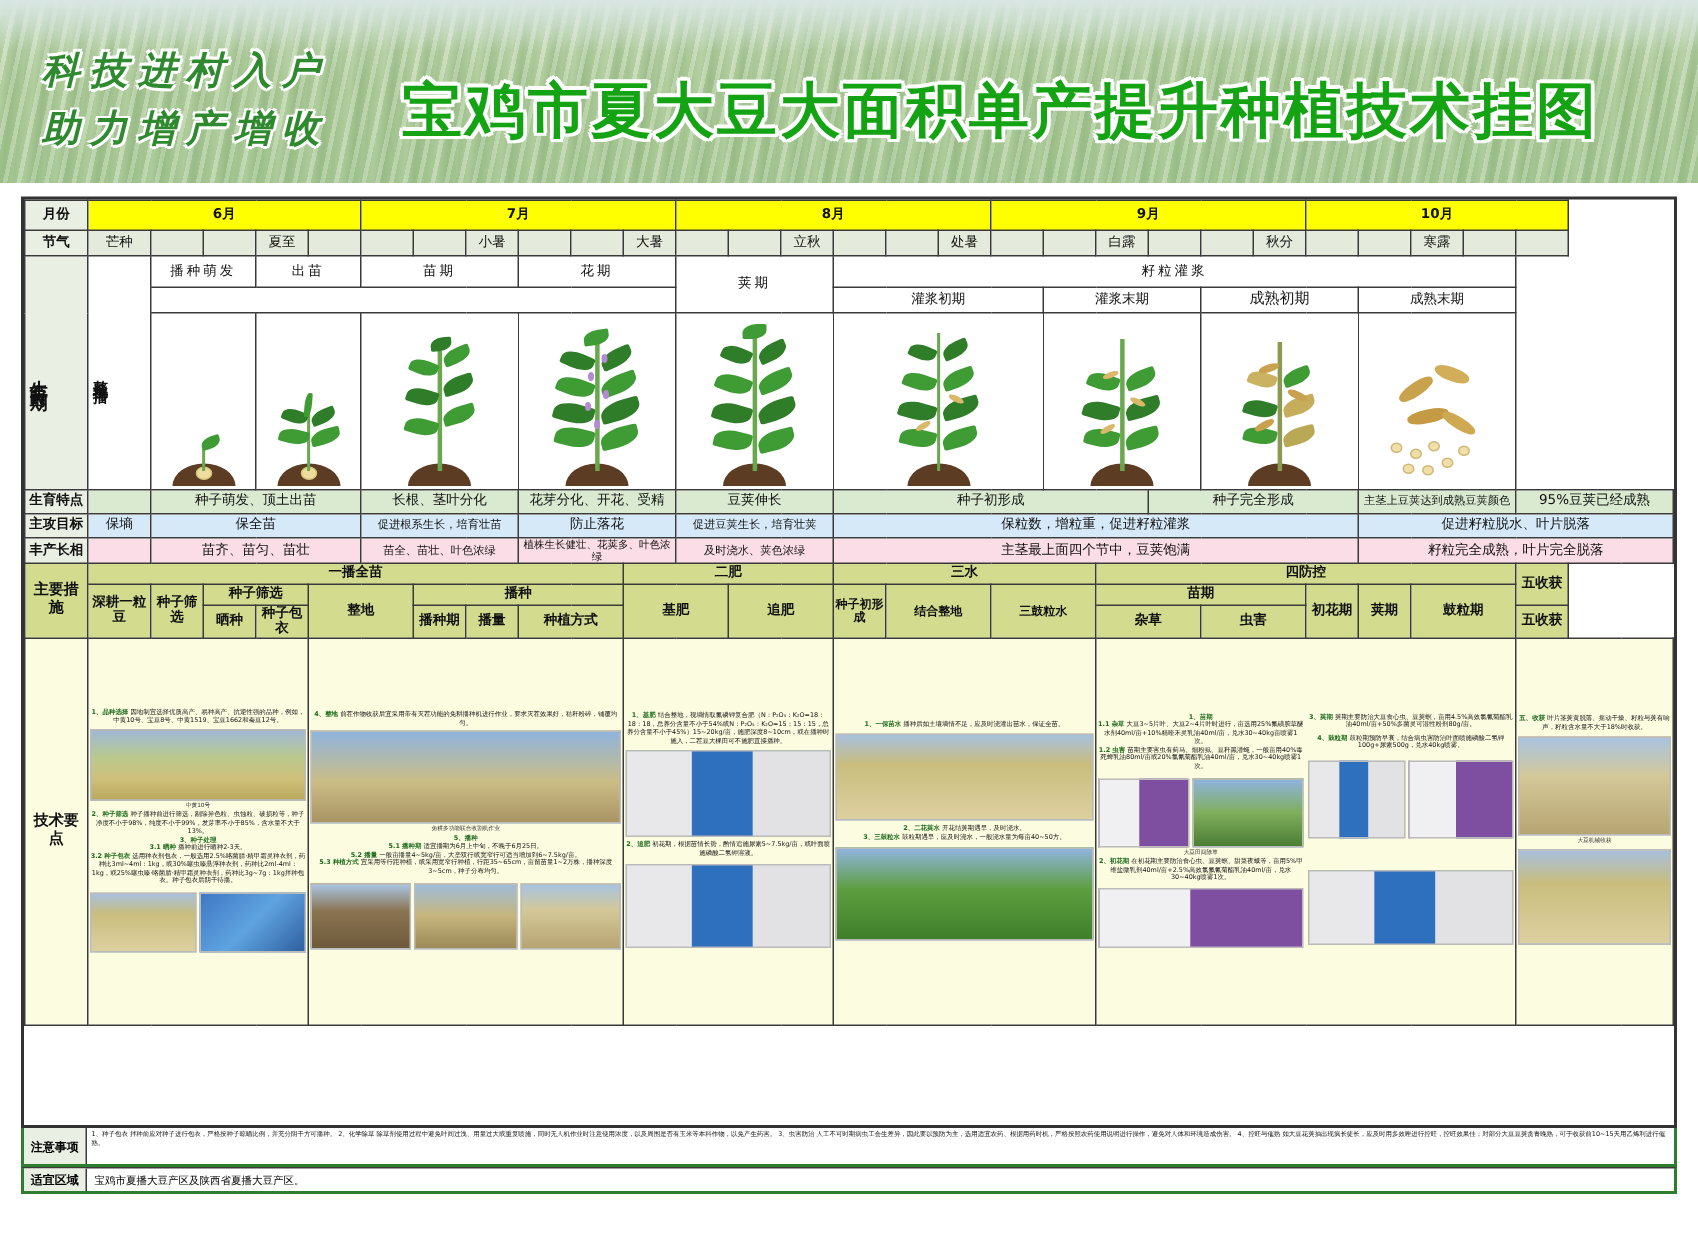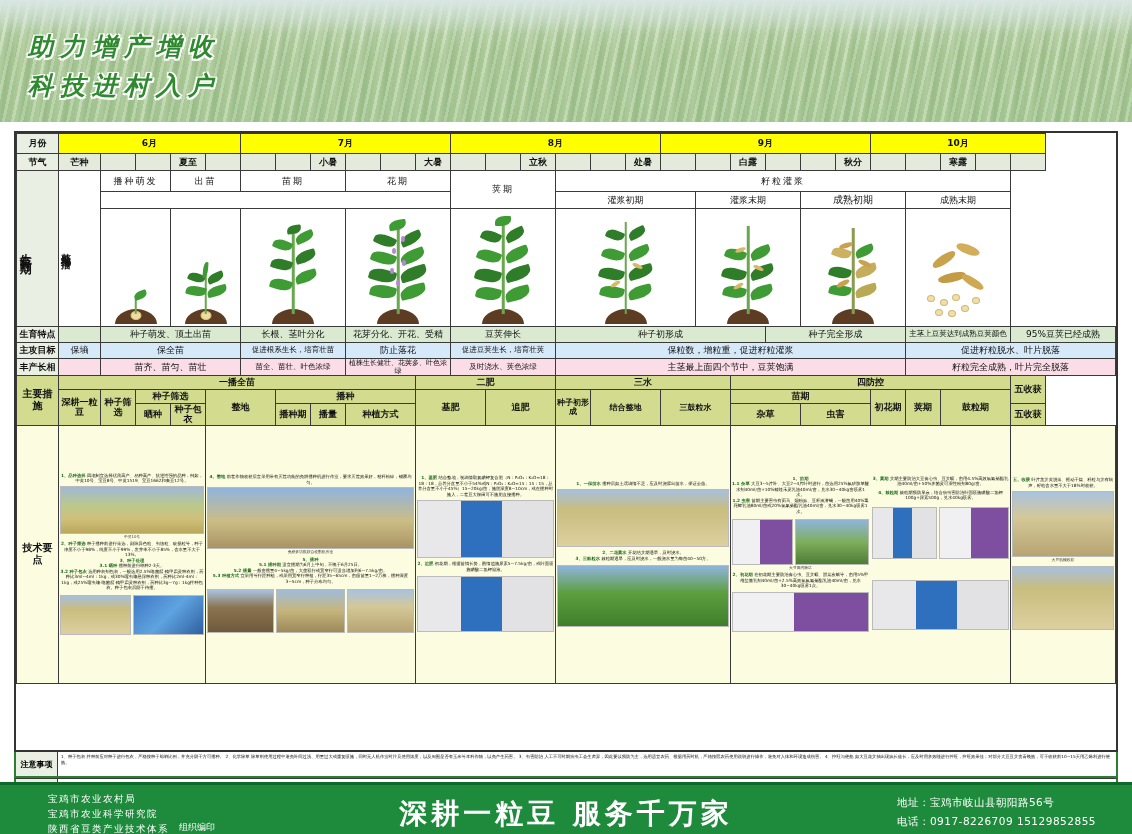--- a/index.html
+++ b/index.html
@@ -59,21 +59,21 @@
   table.grid td {
     border:1px solid #3a3a3a;
     text-align:center; vertical-align:middle;
     font-size:9px; color:#111; padding:0 1px;
     line-height:1.15;
     overflow:hidden;
   }
   .rowlabel{ background:#e9efe2; font-size:10px; font-weight:bold; width:42px;}
   .yellow{ background:#ffff00; font-weight:bold; font-size:12px; }
   .jq{ background:#e4ebdc; font-size:9px; height:16px;}
-  .jq.named{ font-weight:bold; }
+  .jq.named{ font-weight:normal; }
   .stagebar{ background:#fff; font-size:11px; font-weight:normal; letter-spacing:2px; }
   .greenrow{ background:#d9ead0; }
   .bluerow{ background:#d6e9f8; }
   .pinkrow{ background:#fbdde8; }
   .olive{ background:#d3dc8e; font-weight:bold; font-size:9px; }
   .olive-l{ background:#d3dc8e; font-weight:bold; font-size:10px; }
   .vlabel{ writing-mode:vertical-rl; text-orientation:upright; letter-spacing:3px;
            font-size:12px; font-weight:bold; }
   .vlabel-sm{ writing-mode:vertical-rl; text-orientation:upright; letter-spacing:2px;
            font-size:10px; font-weight:bold; }
@@ -157,23 +157,24 @@
   .gf-right{ position:absolute; right:36px; top:11px; display:flex; flex-direction:column; gap:5px;}
   .gf-right span{ color:#fff; font-size:10.5px; letter-spacing:.5px; }
 </style>
 </head>
 <body>
 
 <div class="poster">
 
   <div class="banner">
     <div class="slogan">
+      <span>科技进村入户</span>
       <span>助力增产增收</span>
-      <span>科技进村入户</span>
     </div>
+    <div class="main-title">宝鸡市夏大豆大面积单产提升种植技术挂图</div>
   </div>
 
   <div class="frame">
     <table class="grid">
       <colgroup>
         <col style="width:42px">
           <col style="width:42px">
 
         <col span="27">
       </colgroup>
@@ -604,29 +605,14 @@
     <div class="notes-body">1、种子包衣  拌种前应对种子进行包衣，严格按种子晾晒比例，并充分阴干方可播种。 2、化学除草  除草剂使用过程中避免叶间过浅、用量过大或重复喷施，同时无人机作业时注意使用浓度，以及周围是否有玉米等本科作物，以免产生药害。 3、虫害防治  人工不可时期病虫工会生差异，因此要以预防为主，选用适宜农药、根据用药时机，严格按照农药使用说明进行操作，避免对人体和环境造成伤害。 4、控旺与催熟  如大豆花荚抽出现疯长徒长，应及时用多效唑进行控旺，控旺效果佳；对部分大豆豆荚贪青晚熟，可于收获前10~15天用乙烯利进行催熟。</div>
   </div>
 
   <div class="region">
     <div class="region-row">
       <div class="region-lab">适宜区域</div>
       <div class="region-body">宝鸡市夏播大豆产区及陕西省夏播大豆产区。</div>
     </div>
   </div>
 
-  <div class="greenbar">
-    <div class="gf-left">
-      <div class="lines">
-        <span>宝鸡市农业农村局</span>
-        <span>宝鸡市农业科学研究院</span>
-        <span>陕西省豆类产业技术体系</span>
-      </div>
-      <div class="gf-org">组织编印</div>
-    </div>
-    <div class="gf-center">深耕一粒豆  服务千万家</div>
-    <div class="gf-right">
-      <span>地址：宝鸡市岐山县朝阳路56号</span>
-      <span>电话：0917-8226709  15129852855</span>
-    </div>
-  </div>
 
 </div>
 
 </body></html>

